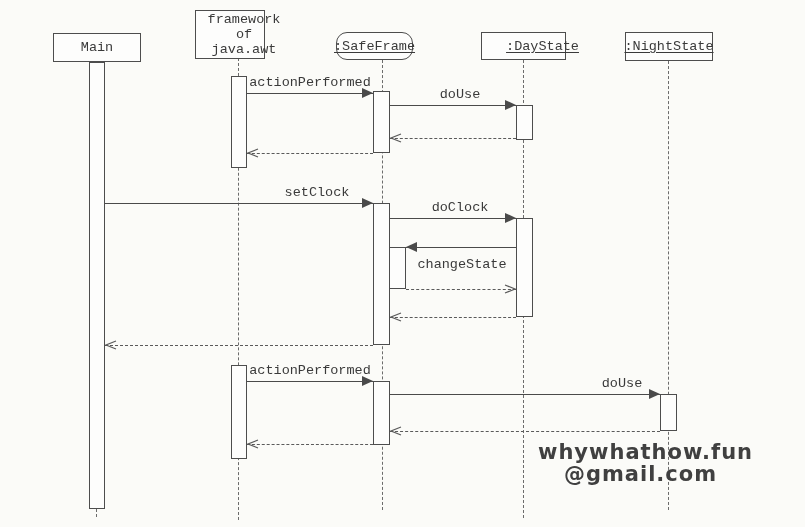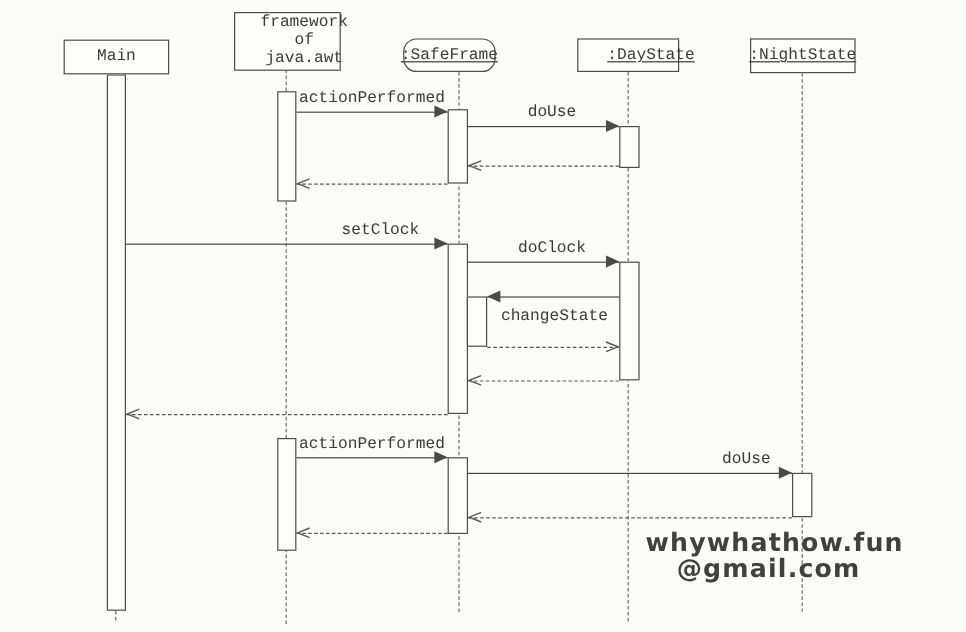--- a/index.html
+++ b/index.html
@@ -70,21 +70,21 @@
   <div class="act" style="left:373px;top:203px;width:17px;height:142px;"></div>
   <div class="act" style="left:389px;top:247px;width:17px;height:42px;"></div>
   <div class="act" style="left:373px;top:381px;width:17px;height:64px;"></div>
   <div class="act" style="left:516px;top:105px;width:17px;height:35px;"></div>
   <div class="act" style="left:516px;top:218px;width:17px;height:99px;"></div>
   <div class="act" style="left:660px;top:394px;width:17px;height:37px;"></div>
 
   <div class="box" style="left:53px;top:33px;width:88px;height:29px;">
     <span>Main</span>
   </div>
-  <div class="box" style="left:195px;top:10px;width:89px;height:49px;padding-left:28px;">
+  <div class="box" style="left:195px;top:10px;width:70px;height:49px;padding-left:28px;">
     <span class="pre">framework
 of
 java.awt</span>
   </div>
   <div class="box" style="left:336px;top:32px;width:77px;height:28px;border-radius:11px;">
     <span class="u">:SafeFrame</span>
   </div>
   <div class="box" style="left:481px;top:32px;width:85px;height:28px;padding-left:38px;">
     <span class="u">:DayState</span>
   </div>

